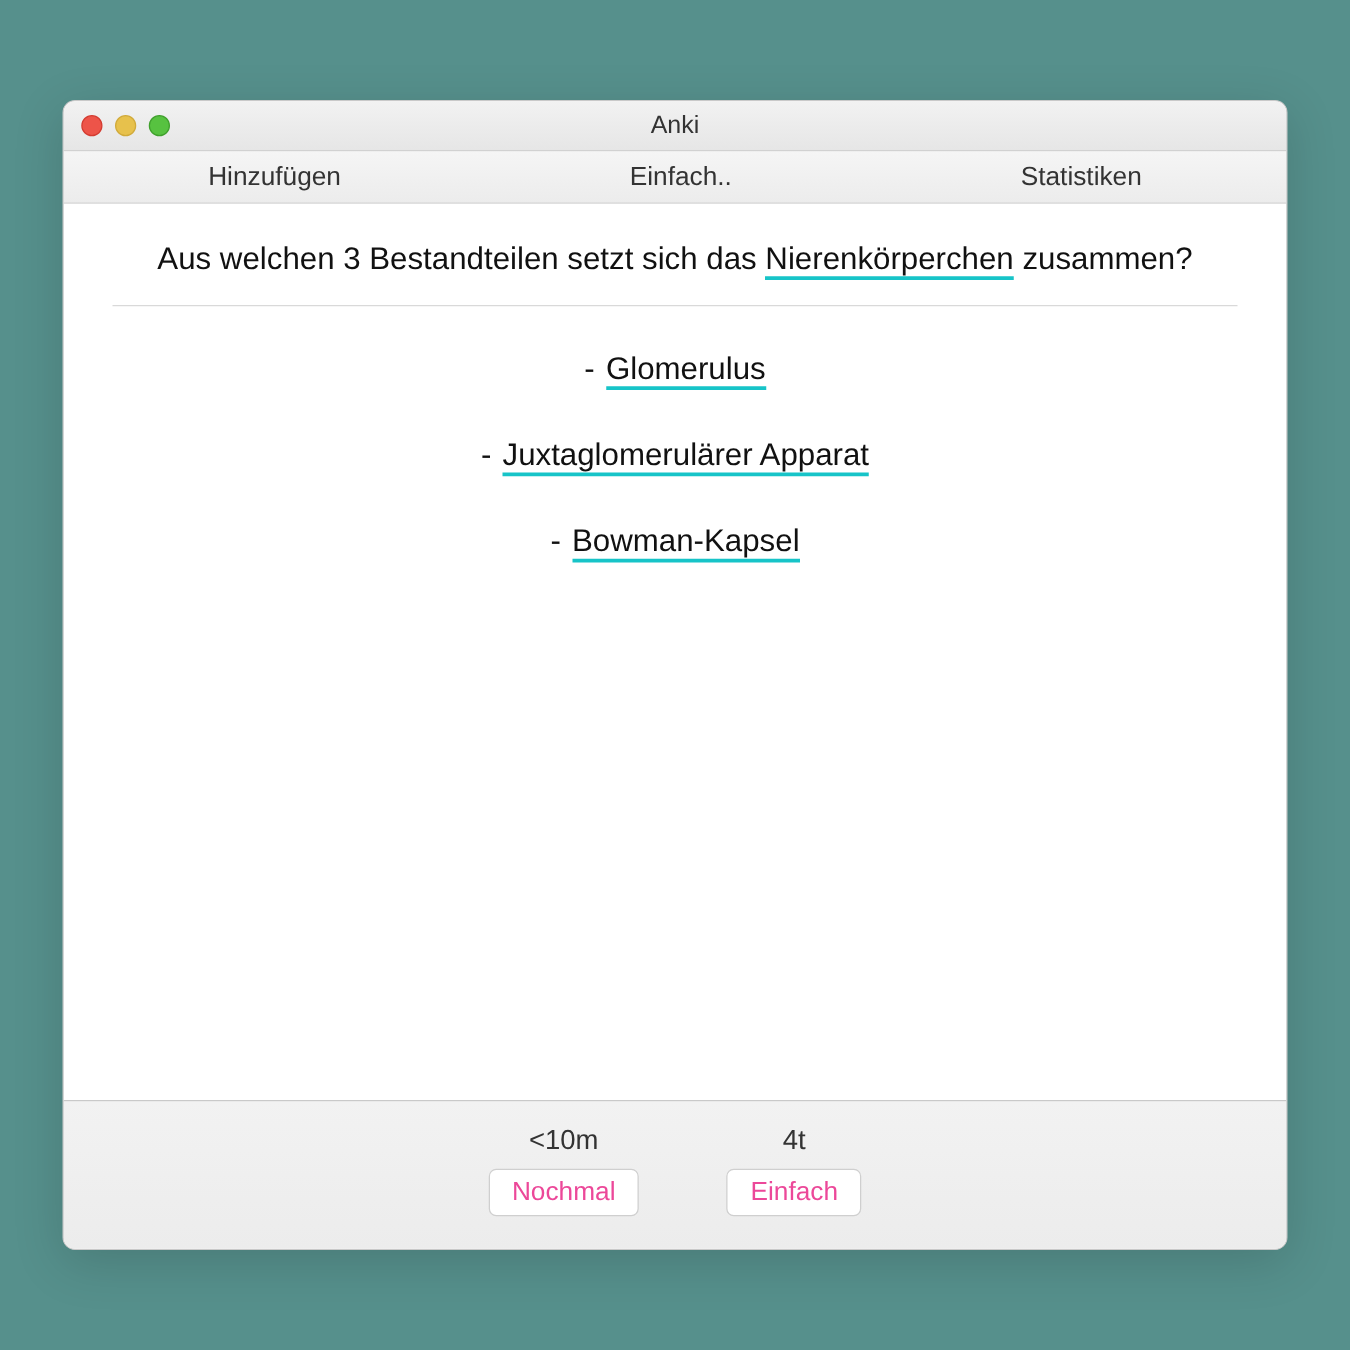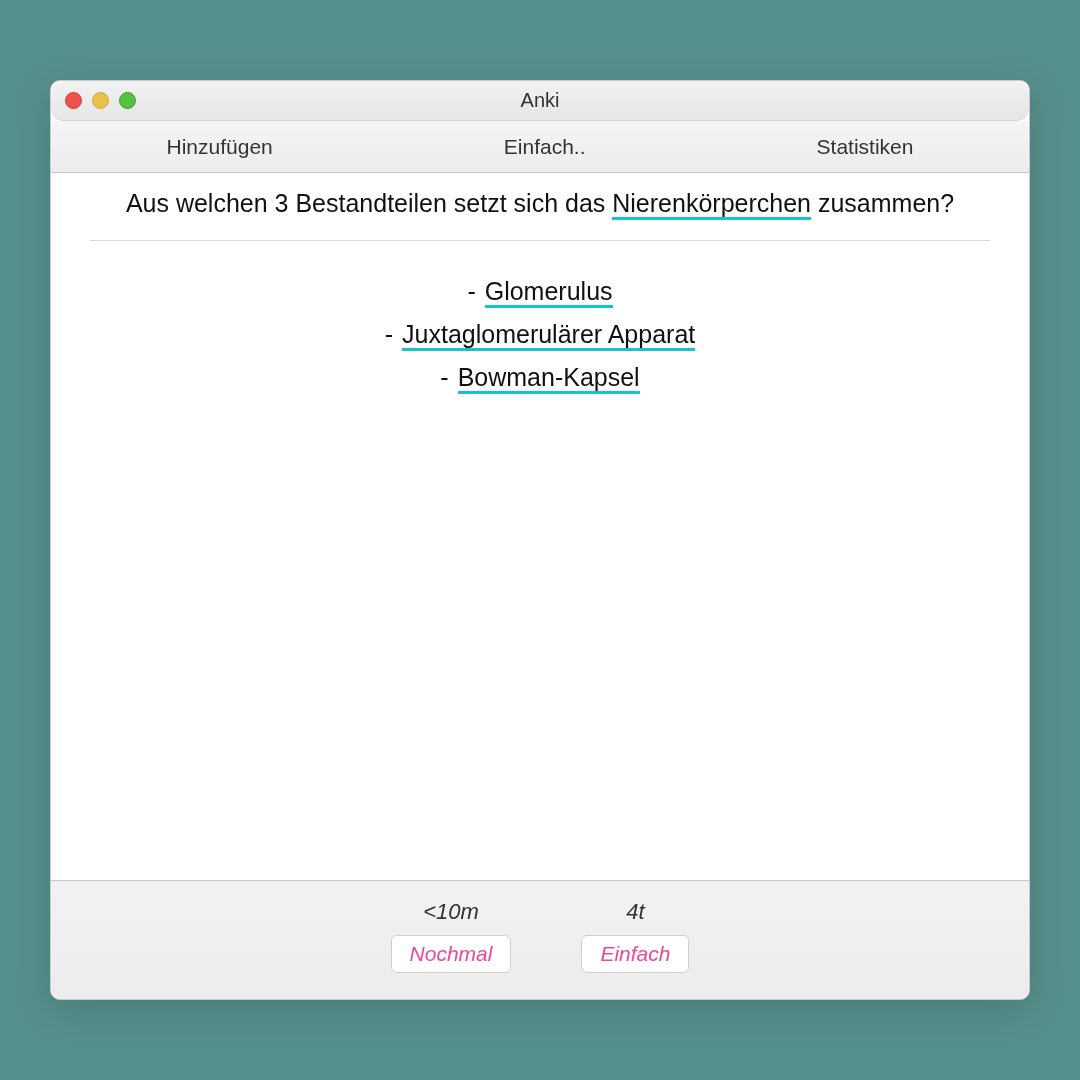--- a/index.html
+++ b/index.html
@@ -24,21 +24,20 @@
       flex-direction: column;
     }
     .titlebar {
       background: linear-gradient(#f2f2f2, #e6e6e6);
       height: 40px;
       display: flex;
       align-items: center;
       justify-content: center;
       position: relative;
       border-bottom: 1px solid #d1d1d1;
-      border-radius: 13px;
     }
     .traffic-lights {
       position: absolute;
       left: 14px;
       display: flex;
       gap: 10px;
     }
     .traffic-light {
       width: 17px;
       height: 17px;
@@ -46,39 +45,39 @@
     }
     .traffic-light.close { background: #ed5449; border: 1px solid #d43c31; }
     .traffic-light.min   { background: #e7c14c; border: 1px solid #d1aa3a; }
     .traffic-light.max   { background: #57c240; border: 1px solid #3fa02c; }
     .title {
       font-size: 20px;
       color: #333;
     }
     .toolbar {
       background: linear-gradient(#f5f5f5, #ececec);
-      height: 52px;
+      height: 42px;
       border-bottom: 1px solid #c9c9c9;
       display: flex;
       justify-content: space-around;
       align-items: center;
     }
     .toolbar-item {
       font-size: 21px;
       color: #333;
       cursor: pointer;
       padding: 4px 20px;
     }
     .content {
       flex: 1;
       background: #fff;
       display: flex;
       flex-direction: column;
       align-items: center;
-      padding: 16px 20px 0;
+      padding: 30px 20px 0;
     }
     .question-line {
       font-size: 25px;
       color: #111;
       text-align: center;
       margin-bottom: 22px;
     }
     .question-line .ul {
       border-bottom: 3px solid #17c4c8;
       padding-bottom: 0px;
@@ -89,41 +88,40 @@
       border-top: 1px solid #d9d9d9;
       margin-bottom: 38px;
     }
     .answers {
       font-size: 25px;
       color: #111;
       text-align: center;
       line-height: 1;
     }
     .answer-row {
-      margin-bottom: 18px;
+      margin-bottom: 44px;
     }
     .answer-row .dash { margin-right: 2px; display: inline-block; }
     .answer-row .ul {
       border-bottom: 3px solid #17c4c8;
       padding-bottom: 0px;
     }
     .bottom {
       background: linear-gradient(#f2f2f2, #ececec);
       border-top: 1px solid #c9c9c9;
       padding: 18px 0 26px;
       display: flex;
       justify-content: center;
       gap: 70px;
     }
     .rating {
       display: flex;
       flex-direction: column;
       align-items: center;
       gap: 10px;
-      font-style: italic;
     }
     .rating-interval {
       font-size: 22px;
       color: #333;
     }
     .rating-button {
       background: #fff;
       border: 1px solid #cfcfcf;
       border-radius: 6px;
       padding: 6px 18px;

